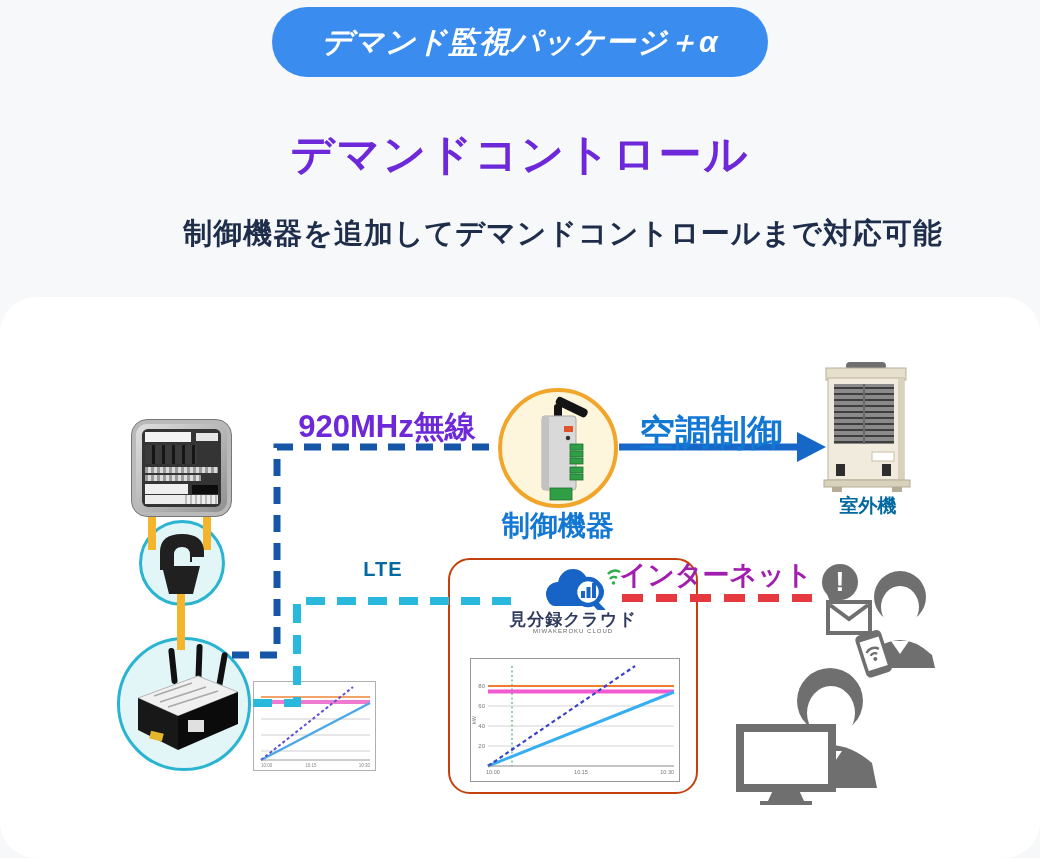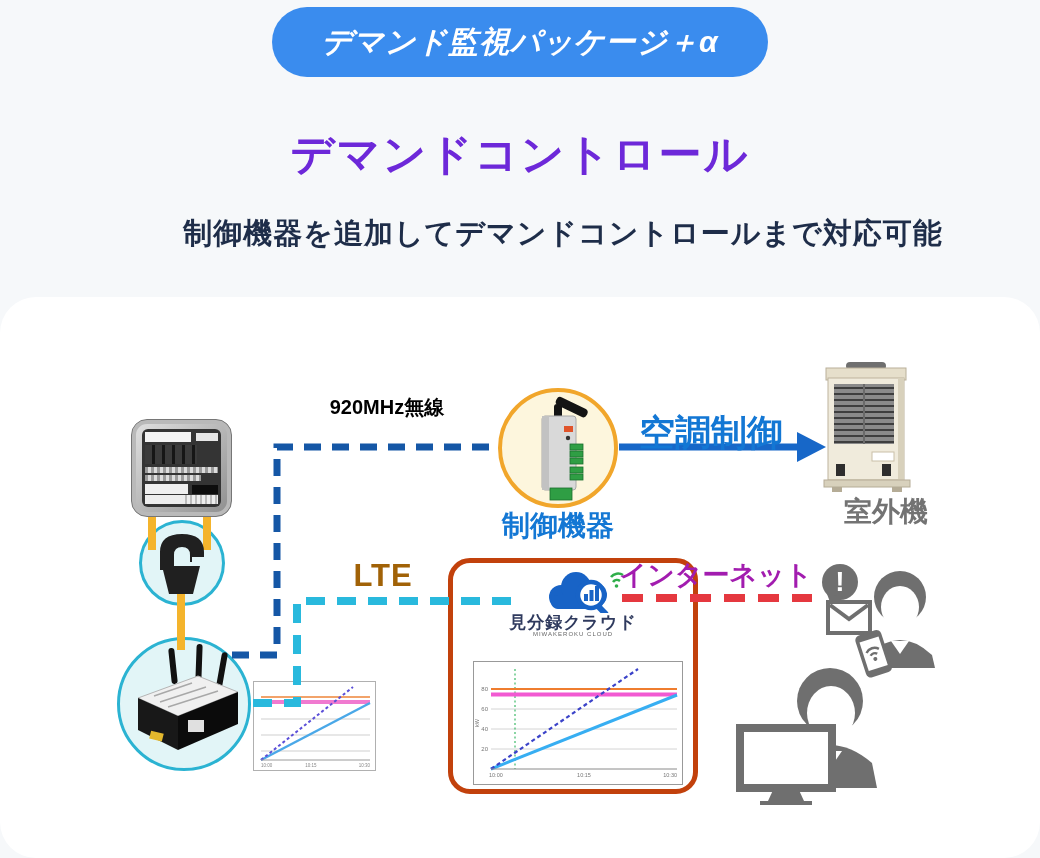--- a/index.html
+++ b/index.html
@@ -21,21 +21,21 @@
 
   
   .z1{z-index:1}.z2{z-index:2}.z3{z-index:3}.z4{z-index:4}.z5{z-index:5}
 
   .circle{border-radius:50%;box-sizing:border-box;}
   .circle.ct{left:139px;top:520px;width:86px;height:86px;background:#e2f5f7;border:3px solid #2bb3d2;}
   .circle.gw{left:117px;top:637px;width:134px;height:134px;background:#e2f5f7;border:3px solid #2bb3d2;}
   .circle.ctrl{left:498px;top:388px;width:120px;height:120px;background:#fdf6dd;border:4px solid #f1a62b;}
 
   .cloudbox{left:448px;top:558px;width:250px;height:236px;box-sizing:border-box;
-            border:5px solid #c2410c;border-radius:22px;background:#ffffff;}
+            border:2px solid #c2410c;border-radius:22px;background:#ffffff;}
   .cloudname{position:absolute;left:0;top:48px;width:100%;text-align:center;
              color:#2f3a5e;font-size:17px;font-weight:bold;letter-spacing:1px;}
   .cloudnameen{position:absolute;left:0;top:68px;width:100%;text-align:center;
              color:#666;font-size:6px;letter-spacing:1px;}
 
   
   .meter{left:131px;top:419px;width:99px;height:96px;border-radius:16px;
          background:linear-gradient(135deg,#e2e2e2,#8d8d8d);border:1px solid #767676;
          box-shadow:inset 0 0 0 4px #b9b9b9;}
   .meter .panel{position:absolute;left:10px;top:9px;right:10px;bottom:9px;background:#343434;border-radius:6px;}
@@ -47,25 +47,25 @@
              background-image:repeating-linear-gradient(90deg,#9a9a9a 0 3px,#dcdcdc 3px 6px);}
   .meter .r4{position:absolute;left:3px;top:46px;right:20px;height:6px;background:#dcdcdc;
              background-image:repeating-linear-gradient(90deg,#9a9a9a 0 3px,#dcdcdc 3px 6px);}
   .meter .r5{position:absolute;left:3px;top:55px;width:55%;height:10px;background:#efefef;}
   .meter .r5b{position:absolute;right:3px;top:56px;width:26px;height:9px;background:#0d0d0d;}
   .meter .r6{position:absolute;left:3px;bottom:3px;right:3px;height:9px;background:#ededed;
              background-image:repeating-linear-gradient(90deg,#bbb 0 2px,#ededed 2px 5px);background-position:right;background-size:45% 100%;background-repeat:no-repeat;}
 
   
   .lbl{font-weight:bold;text-align:center;}
-  .lbl-920{left:282px;top:394px;width:210px;font-size:20px;color:#000000;}
+  .lbl-920{left:282px;top:406px;width:210px;font-size:31px;color:#6d28d9;}
   .lbl-ac{left:636px;top:409px;width:150px;font-size:36px;color:#1377d4;}
   .lbl-ctrl{left:477px;top:507px;width:162px;font-size:28px;color:#1377d4;}
-  .lbl-out{left:808px;top:493px;width:120px;font-size:28px;color:#737373;text-align:right;}
-  .lbl-lte{left:328px;top:558px;width:110px;font-size:31px;color:#a16207;letter-spacing:1px;}
+  .lbl-out{left:808px;top:493px;width:120px;font-size:19px;color:#0369a1;}
+  .lbl-lte{left:328px;top:558px;width:110px;font-size:20px;color:#0369a1;letter-spacing:1px;}
   .lbl-net{left:616px;top:557px;width:200px;font-size:27px;color:#a21caf;}
 
   svg{display:block;}
 </style>
 </head>
 <body>
 
 <div class="stage">
 
   <div class="abs badge">

